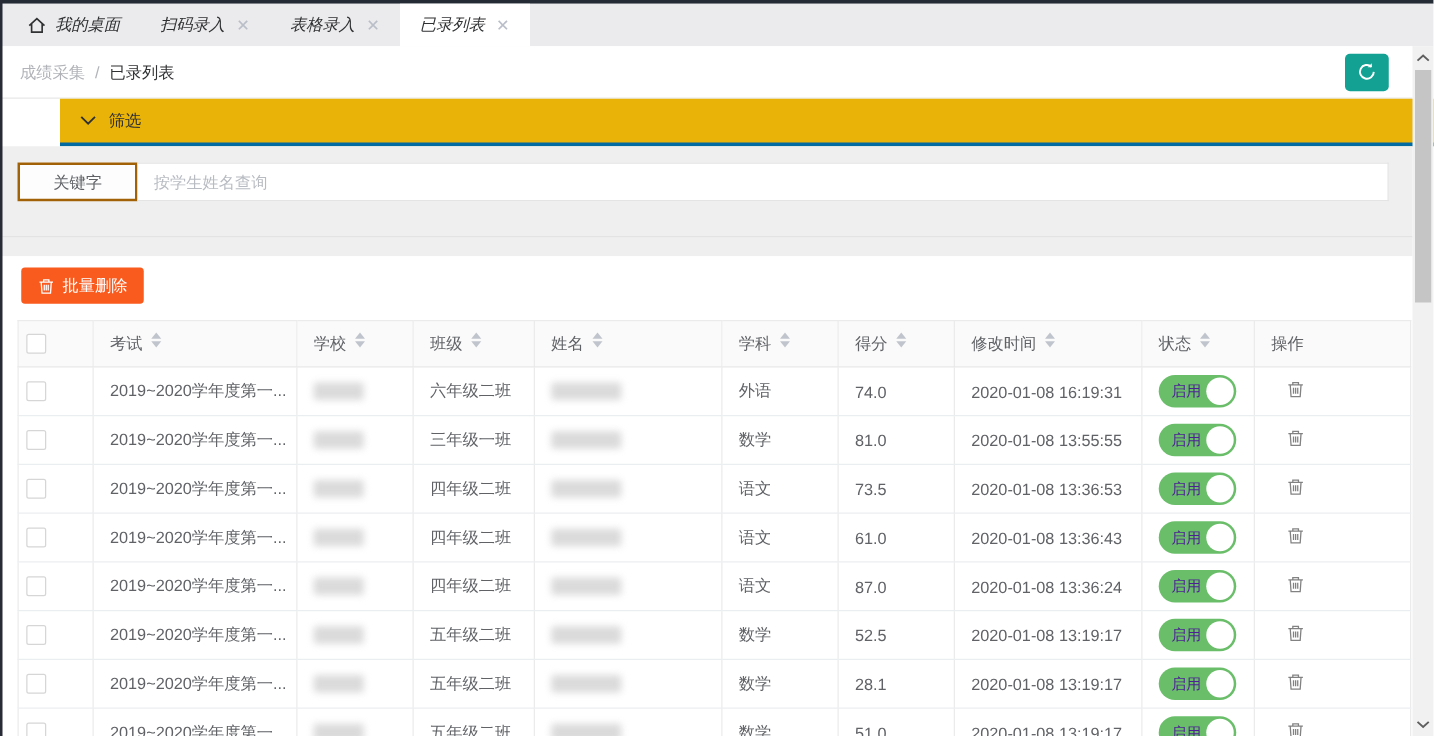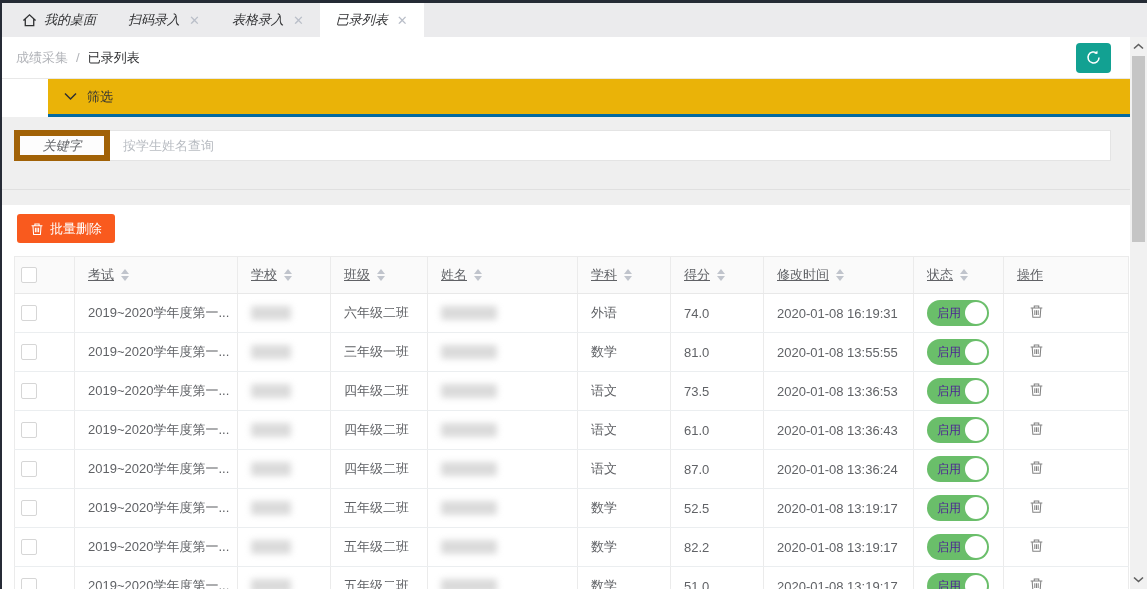--- a/index.html
+++ b/index.html
@@ -20,36 +20,36 @@
   .crumbbar { height:42px; background:#fff; border-bottom:1px solid #e8e8e8; display:flex; align-items:center; padding:0 19px 0 16px; width:1130px; }
   .crumb-muted { color:#b1b3b8; }
   .crumb-sep { color:#b1b3b8; margin:0 8px; }
   .crumb-cur { color:#303133; }
   .refresh-btn { margin-left:auto; width:35px; height:30px; background:#12a192; border:none; border-radius:4px; display:flex; align-items:center; justify-content:center; cursor:pointer; }
 
   
   .filter-head { height:38px; background:#eab308; border-bottom:3px solid #0369a1; display:flex; align-items:center; padding:0 16px; width:1130px;margin-left:48px; }
   .filter-head .chev { margin-right:10px; display:flex; }
   .filter-body { height:73px; background:#efefef; border-bottom:1px solid #e0e0e0; padding:13px 19px 0 14px; display:flex; align-items:flex-start; width:1130px; }
-  .f-label { width:96px; height:31px; background:#fdfdfd; border:6px solid #a16207; color:#606266; display:flex; align-items:center; justify-content:center;font-style:italic; }
+  .f-label { width:96px; height:31px; background:#fdfdfd; border:2px solid #a16207; color:#606266; display:flex; align-items:center; justify-content:center; }
   .f-input { flex:1; height:31px; background:#fff; border:1px solid #e4e4e4; border-left:none; padding:0 13px; font-size:13px; color:#0369a1; outline:none; font-family:inherit; }
   .f-input::placeholder { color:#b8bcc2; }
   .page-gap { height:15px; background:#efefef; width:1130px; }
 
   
   .card { background:#fff; height:384px; padding-top:9px; overflow:hidden; width:1130px; }
   .btn-danger { margin-left:17px; height:29px; padding:0 13px; background:#f95a1e; color:#fff; border:none; border-radius:3px; font-size:13px; display:inline-flex; align-items:center; gap:6px; cursor:pointer; font-family:inherit; }
 
   
   table { border-collapse:collapse; table-layout:fixed; margin:13px 0 0 14px; width:1114px; }
   th, td { border-right:1px solid #ebebeb; border-bottom:1px solid #ebeef0; padding:0 0 0 13px; text-align:left; font-weight:normal; overflow:hidden; white-space:nowrap; }
   th:first-child, td:first-child { border-left:1px solid #ebebeb; padding-left:6px; }
   thead th { background:#fafafa; height:37px; color:#606266; border-top:1px solid #ebebeb; border-bottom:1px solid #e8e8e8; }
   tbody td { height:39px; color:#606266; background:#fff; }
-  .th-inner { display:inline-flex; align-items:center; gap:7px;text-decoration:underline; }
+  .th-inner { display:inline-flex; gap:7px; }
   .caret { display:inline-flex; flex-direction:column; gap:2px; }
   .caret i { width:0; height:0; border-left:4px solid transparent; border-right:4px solid transparent; display:block; }
   .caret .up { border-bottom:5px solid #c0c4cc; }
   .caret .dn { border-top:5px solid #c0c4cc; }
   .cbx { width:16px; height:16px; background:#fff; border:1px solid #d6d6d6; border-radius:2px; display:inline-block; vertical-align:middle; cursor:pointer; }
   .redact { height:14px; border-radius:2px; background:#bdbdbd; filter:blur(3px); opacity:.55; }
   .redact.school { width:40px; }
   .redact.name { width:56px; }
   .toggle { width:62px; height:26px; background:#6abe6a; border-radius:13px; display:inline-flex; align-items:center; cursor:pointer; position:relative; }
   .toggle-label { color:#4c1d95; font-size:12px; margin-left:10px; }
@@ -362,21 +362,21 @@
             <td><span class="cbx"></span></td>
             <td><span>2019~2020学年度第一...</span></td>
             <td>
               <div class="redact school"></div>
             </td>
             <td><span>五年级二班</span></td>
             <td>
               <div class="redact name"></div>
             </td>
             <td><span>数学</span></td>
-            <td><span>82.2</span></td>
+            <td><span>28.1</span></td>
             <td><span>2020-01-08 13:19:17</span></td>
             <td><span class="toggle">
                 <span class="toggle-label">启用</span>
                 <span class="toggle-knob"></span>
               </span></td>
             <td><button class="trash-btn">
                 <span style="display:flex;">
                   <svg width="15" height="15" viewBox="0 0 16 16">
                     <path d="M1.8 4.2h12.4 M5.6 4V2.2h4.8V4 M3.4 4.4l.7 9.8h7.8l.7-9.8 M6.2 6.6v5.2 M8 6.6v5.2 M9.8 6.6v5.2" fill="none" stroke="#828282" stroke-width="1.1"></path>
                   </svg>

